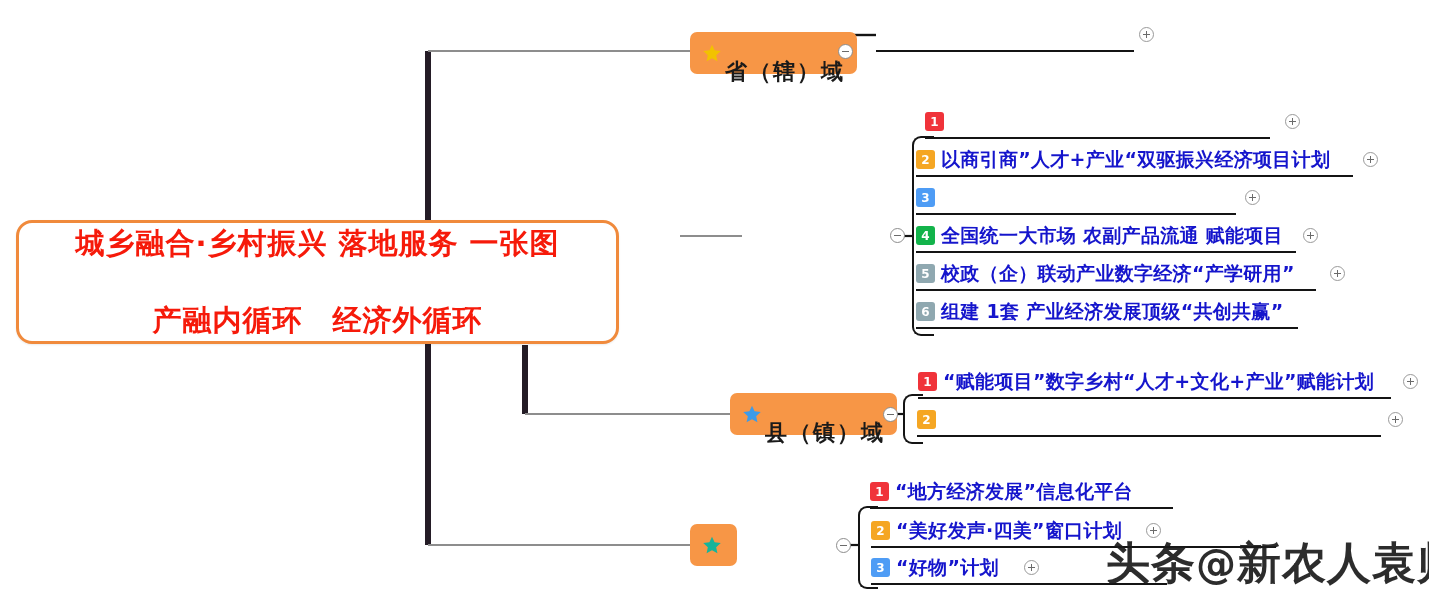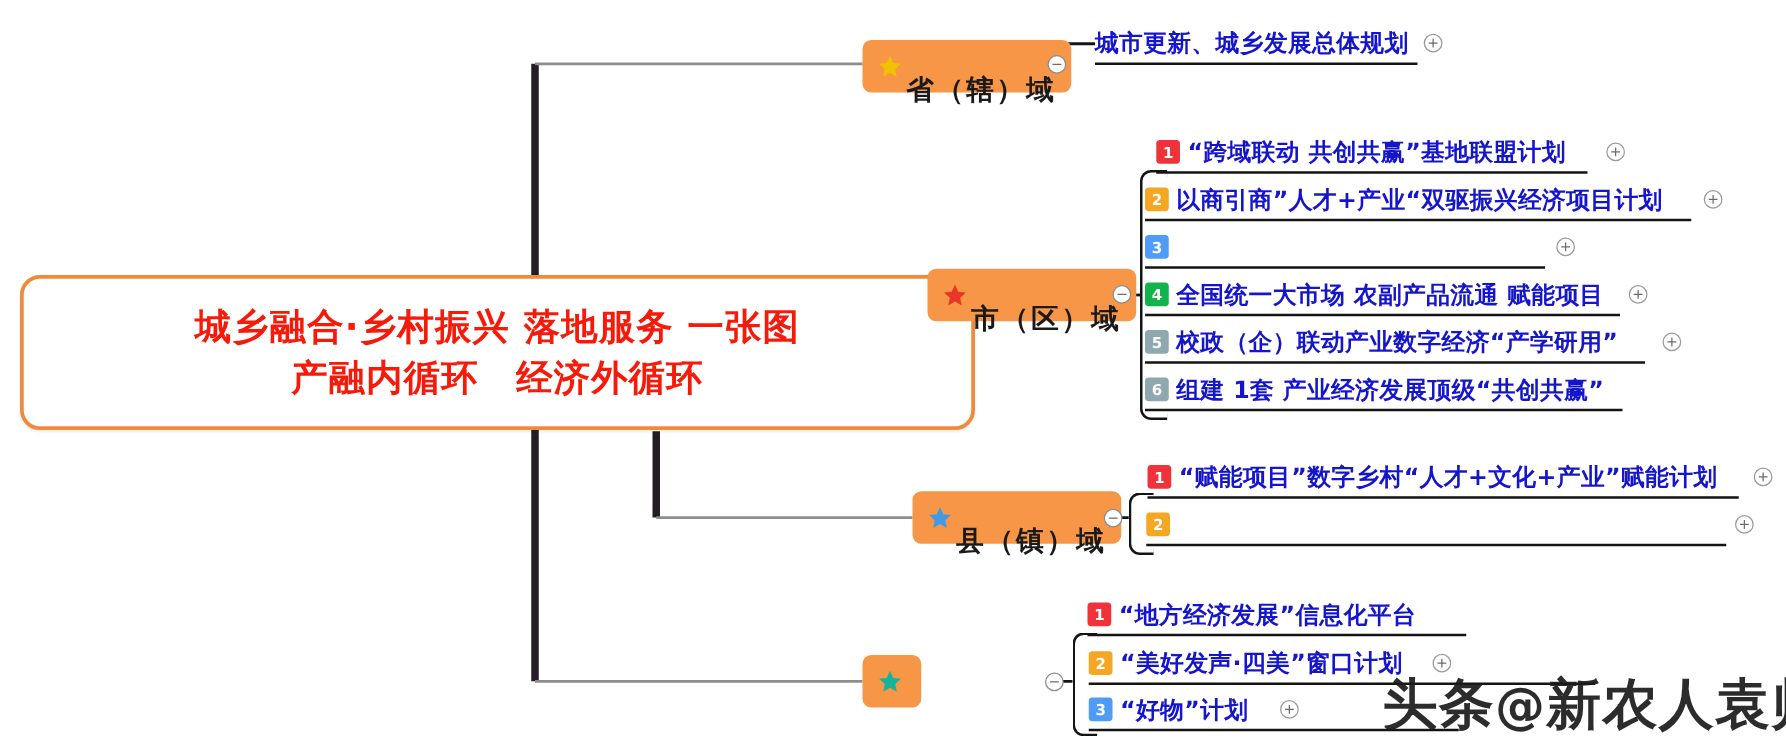--- a/index.html
+++ b/index.html
@@ -12,27 +12,27 @@
   }
   #canvas{position:absolute;left:0;top:0;width:1429px;height:597px;}
 
   
   #wires{position:absolute;left:0;top:0;width:1429px;height:597px;pointer-events:none;}
 
   
   .root-node{
     position:absolute;
     left:16px;top:220px;
-    width:764px;height:124px;
+    width:603px;height:124px;
     box-sizing:border-box;
     border:3px solid #F08A3C;
     border-radius:16px;
     background:#ffffff;
     display:flex;flex-direction:column;
-    align-items:center;justify-content:center;
+    align-items:center;justify-content:space-between;
     box-shadow:0 1px 2px rgba(0,0,0,.08);
   }
   .root-line{
     color:#F61A0A;
     font-weight:bold;
     font-size:29px;
     line-height:1.42;
     letter-spacing:1px;
     white-space:nowrap;
   }
@@ -173,40 +173,30 @@
     <span class="star">
       <svg viewBox="0 0 24 24" width="20" height="20">
           <polygon points="12,2 15.1,8.8 22.5,9.6 17,14.6 18.5,22 12,18.3 5.5,22 7,14.6 1.5,9.6 8.9,8.8" fill="#F2C200"></polygon>
         </svg>
     </span>
     <span class="btxt">省（辖）域</span>
   </div>
   <div class="knob" style="left:838px;top:44px;"></div>
 
   <div class="leaf" style="left:876px;top:19px;">
-    <span class="ltxt">城市更新、城乡发展总体规划</span>
     <span class="underline" style="width:258px;"></span>
   </div>
   <div class="knob plus" style="left:1139px;top:27px;"></div>
 
-  <div class="branch" style="left:742px;top:215px;">
-    <span class="star">
-      <svg viewBox="0 0 24 24" width="20" height="20">
-          <polygon points="12,2 15.1,8.8 22.5,9.6 17,14.6 18.5,22 12,18.3 5.5,22 7,14.6 1.5,9.6 8.9,8.8" fill="#E83628"></polygon>
-        </svg>
-    </span>
-    <span class="btxt">市（区）域</span>
-  </div>
   <div class="knob" style="left:890px;top:228px;"></div>
 
   <div class="bracket" style="left:912px;top:136px;width:22px;height:200px;"></div>
 
   <div class="leaf" style="left:925px;top:106px;">
     <span class="badge" style="background:#F0333A;">1</span>
-    <span class="ltxt">“跨域联动 共创共赢”基地联盟计划</span>
     <span class="underline" style="width:345px;"></span>
   </div>
   <div class="knob plus" style="left:1285px;top:114px;"></div>
 
   <div class="leaf" style="left:916px;top:144px;">
     <span class="badge" style="background:#F5A623;">2</span>
     <span class="ltxt">以商引商”人才+产业“双驱振兴经济项目计划</span>
     <span class="underline" style="width:437px;"></span>
   </div>
   <div class="knob plus" style="left:1363px;top:152px;"></div>

